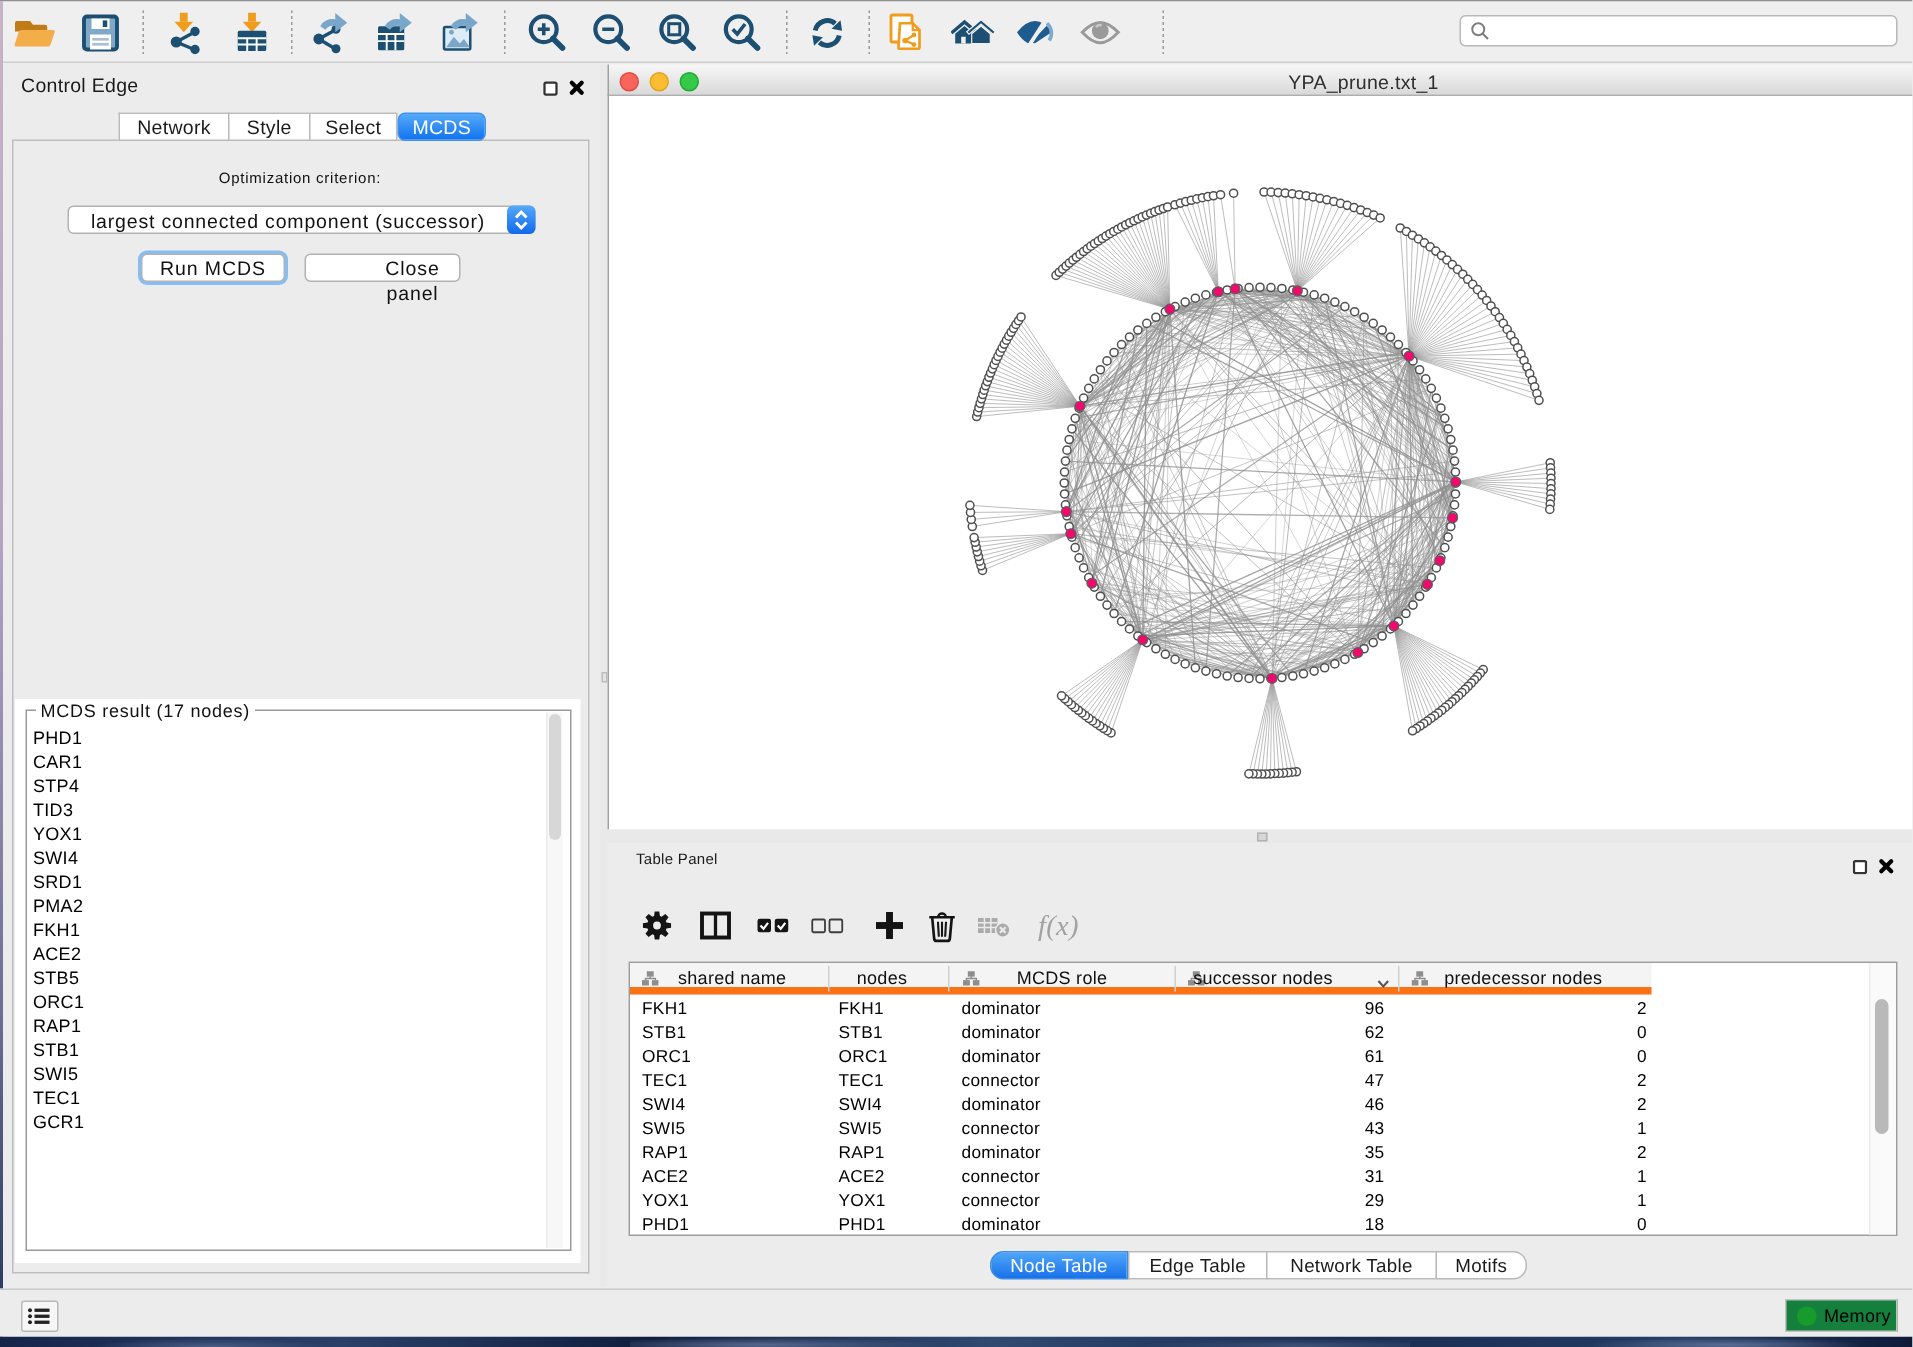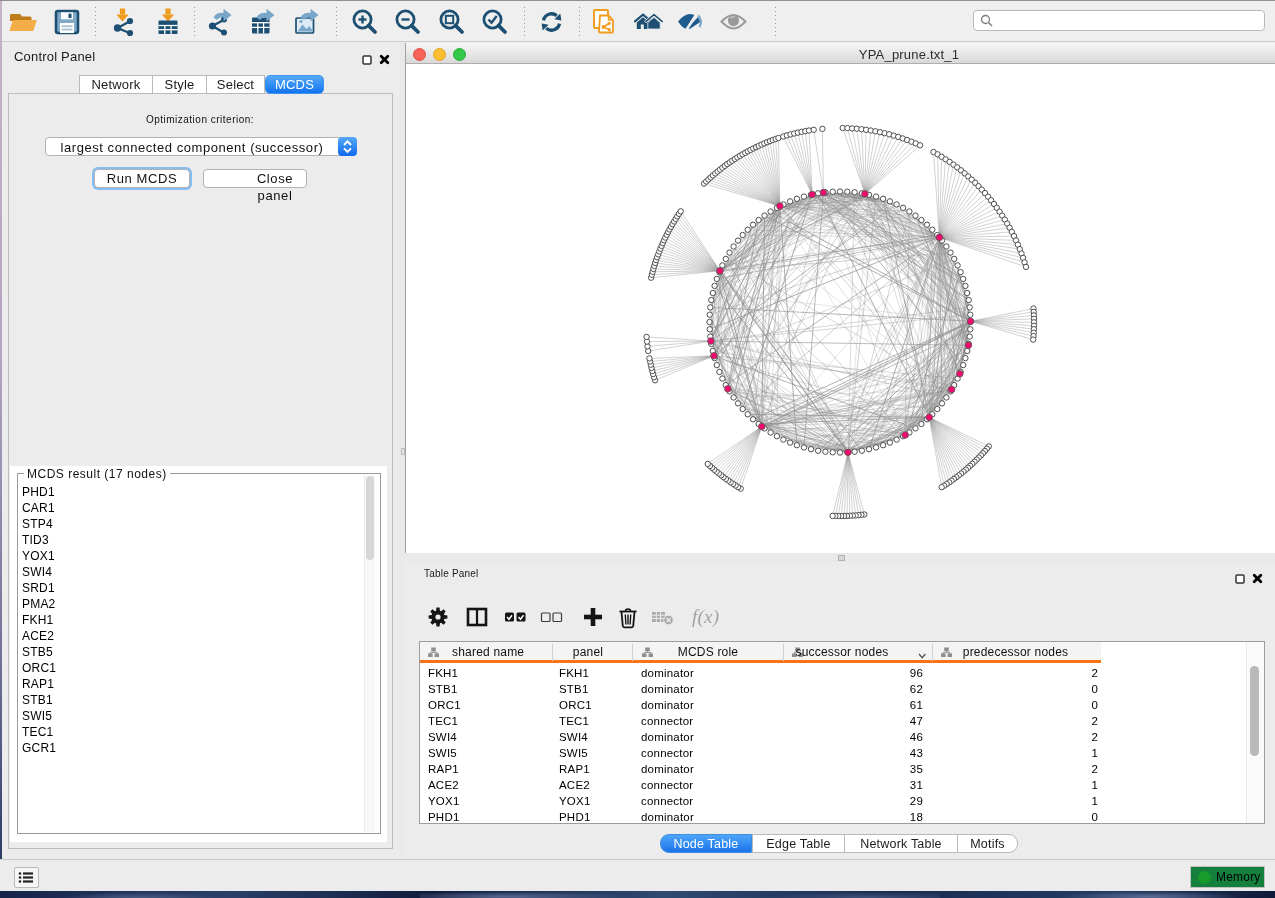--- a/index.html
+++ b/index.html
@@ -60,21 +60,21 @@
   #canvas { left:405px; top:64px; width:870px; height:489px; background:#fff; border-left:1.5px solid #a0a0a0; }
 
   
   #hsplit { left:405px; top:553px; width:870px; height:9px; background:#e9e9e9; }
   #hsplit-handle { left:838px; top:554.5px; width:7px; height:6px; background:#d6d6d6; border:1px solid #b2b2b2; }
 
   
   #tp-title { left:424px; top:568px; font-size:10px; color:#1b1b1b; }
   #tp-toolbar { left:413px; top:600px; width:862px; height:32px; }
   #table { left:419px; top:641px; width:846px; height:183px; background:#fff; border:1px solid #9d9d9d; }
-  #thead { position:absolute; left:0; top:0; width:681px; height:21px; background:#f4f4f4; border-bottom:3px solid #f97316; font-size:12px; color:#111; }
+  #thead { position:absolute; left:0; top:0; width:681px; height:21px; background:#f4f4f4; border-bottom:5px solid #f97316; font-size:12px; color:#111; }
   .th-sep { position:absolute; top:2px; width:1px; height:17px; background:#d0d0d0; }
   .trow { position:absolute; font-size:11.5px; color:#000; height:16px; line-height:16px; width:100%; }
   .c1 { position:absolute; left:8px; }
   .c2 { position:absolute; left:139px; }
   .c3 { position:absolute; left:221px; }
   .c4 { position:absolute; left:363px; width:140px; text-align:right; }
   .c5 { position:absolute; left:538px; width:140px; text-align:right; }
   #tscroll-track { left:1246px; top:642px; width:18px; height:181px; background:#fafafa; border-left:1px solid #ececec; }
   #tscroll-thumb { left:1250px; top:666px; width:9px; height:90px; background:#b9b9b9; border-radius:4.5px; }
 
@@ -231,21 +231,21 @@
     </svg></div>
   <div class="abs" id="wp-left"></div>
   <div class="abs" id="wp-bottom">
     <div style="position:absolute;left:60px;top:1px;width:160px;height:6px;background:radial-gradient(ellipse at 50% 100%,#4a5e85 0%,transparent 70%);"></div>
     <div style="position:absolute;left:420px;top:0;width:220px;height:7px;background:radial-gradient(ellipse at 40% 80%,#56688e 0%,transparent 65%);"></div>
     <div style="position:absolute;left:760px;top:1px;width:180px;height:6px;background:radial-gradient(ellipse at 60% 90%,#3e5278 0%,transparent 70%);"></div>
     <div style="position:absolute;left:1050px;top:0;width:200px;height:7px;background:radial-gradient(ellipse at 50% 80%,#5b6d94 0%,transparent 65%);"></div>
   </div>
 
   <div class="abs" id="cp-header"></div>
-  <div class="abs" id="cp-title">Control Panel</div>
+  <div class="abs" id="cp-title">Control Edge</div>
   <div class="abs" id="cp-float">
     <div style="position:absolute;left:362px;top:51px;width:10px;height:10px;"><svg width="10" height="10" viewBox="0 0 10 10" style="">
         <rect x="1" y="1" width="8" height="8" rx="1" fill="#fff" stroke="#333" stroke-width="1.5"></rect>
       </svg></div>
     <div style="position:absolute;left:379px;top:51px;width:11px;height:11px;"><svg width="11" height="11" viewBox="0 0 11 11" style="">
         <g stroke="#000" stroke-width="2.8" stroke-linecap="round">
           <line x1="2.2" y1="2.2" x2="8.8" y2="8.8"></line>
           <line x1="8.8" y1="2.2" x2="2.2" y2="8.8"></line>
         </g>
       </svg></div>
@@ -1337,21 +1337,21 @@
           <g fill="#8e8e8e">
             <rect x="3.2" y="0.5" width="4.6" height="3.6"></rect>
             <rect x="0" y="6.4" width="4.6" height="3.6"></rect>
             <rect x="6.6" y="6.4" width="4.6" height="3.6"></rect>
             <path d="M5.5,4 v1.3 M2.3,6.4 V5.3 h6.6 v1.1" stroke="#8e8e8e" fill="none" stroke-width="1"></path>
           </g>
         </svg>
       </div>
 <div style="position:absolute;left:32px;top:3px;width:100px;">shared name</div>
 <div class="th-sep" style="left:132px;"></div>
-<div style="position:absolute;left:128px;top:3px;width:80px;text-align:center;">panel</div>
+<div style="position:absolute;left:128px;top:3px;width:80px;text-align:center;">nodes</div>
 <div class="th-sep" style="left:212px;"></div>
 <div style="position:absolute;left:222px;top:0;width:11px;height:21px;">
         <svg width="11" height="11" viewBox="0 0 11 11" style="position:absolute;top:5px;">
           <g fill="#8e8e8e">
             <rect x="3.2" y="0.5" width="4.6" height="3.6"></rect>
             <rect x="0" y="6.4" width="4.6" height="3.6"></rect>
             <rect x="6.6" y="6.4" width="4.6" height="3.6"></rect>
             <path d="M5.5,4 v1.3 M2.3,6.4 V5.3 h6.6 v1.1" stroke="#8e8e8e" fill="none" stroke-width="1"></path>
           </g>
         </svg>

